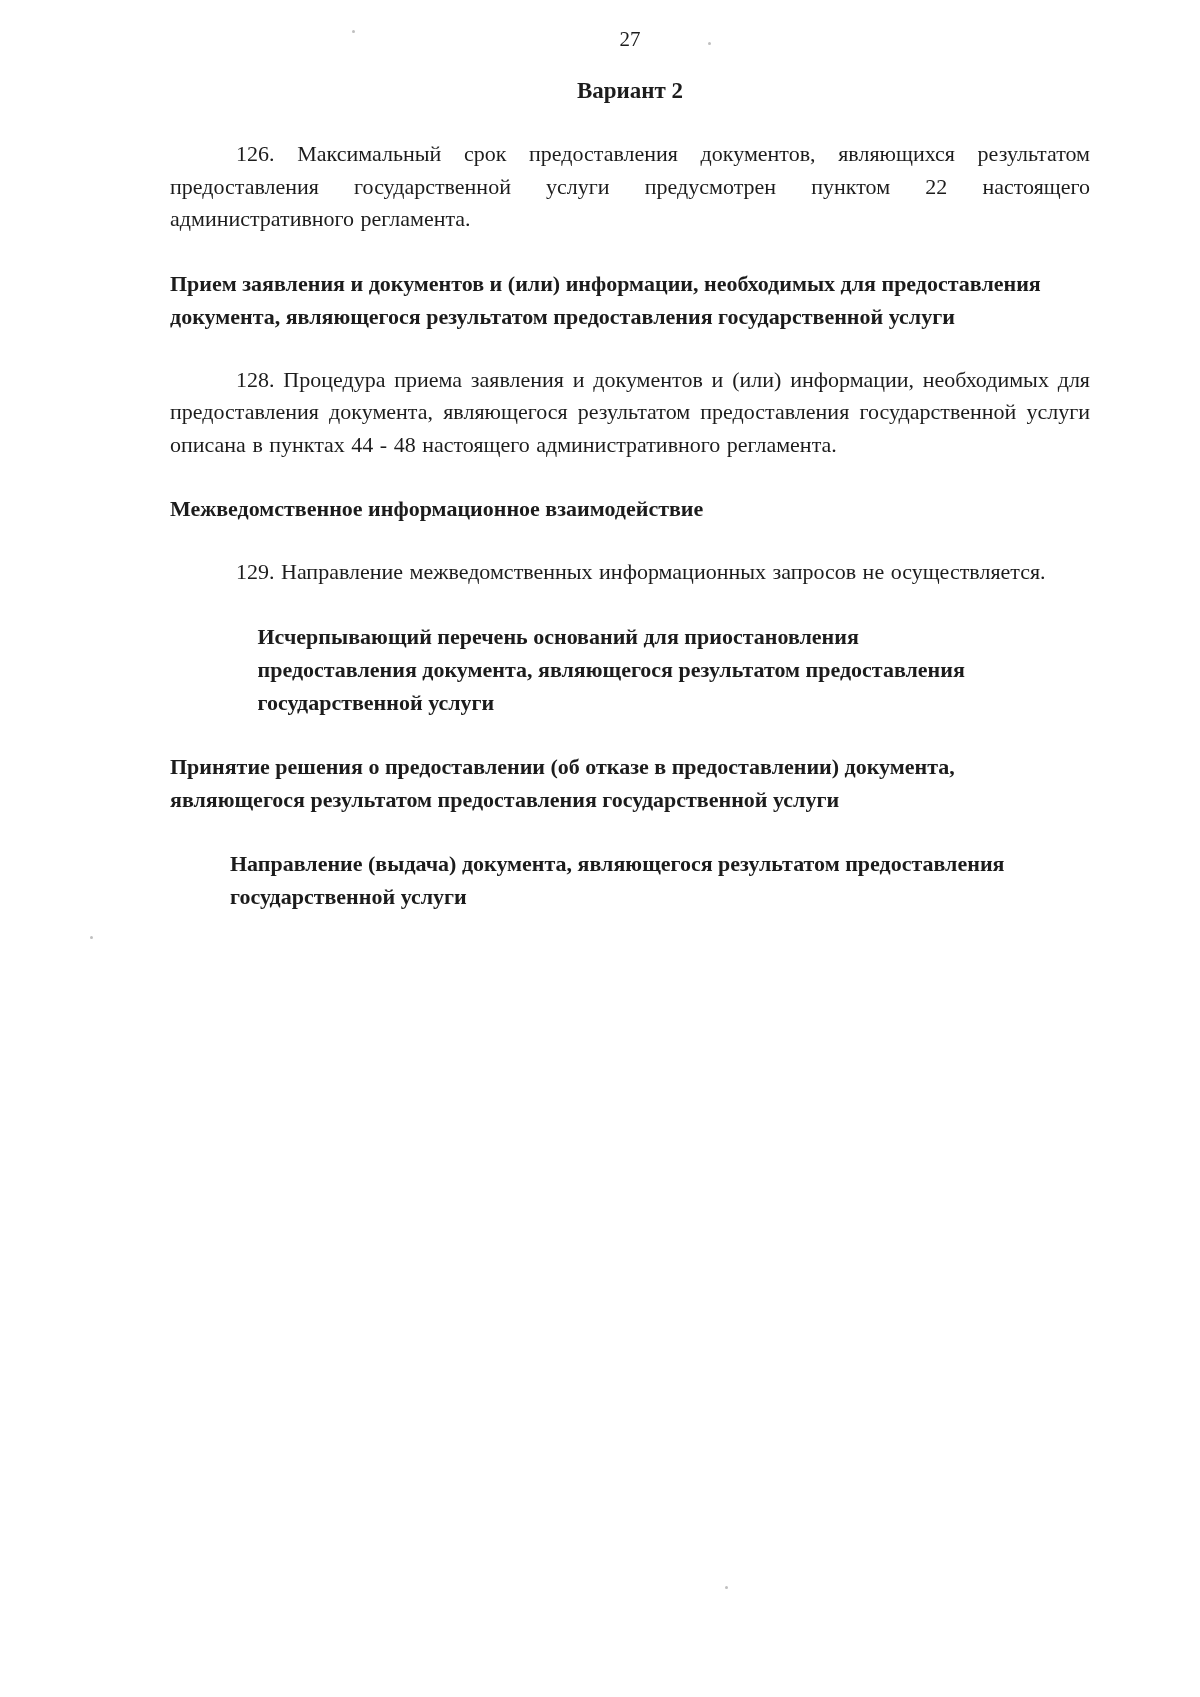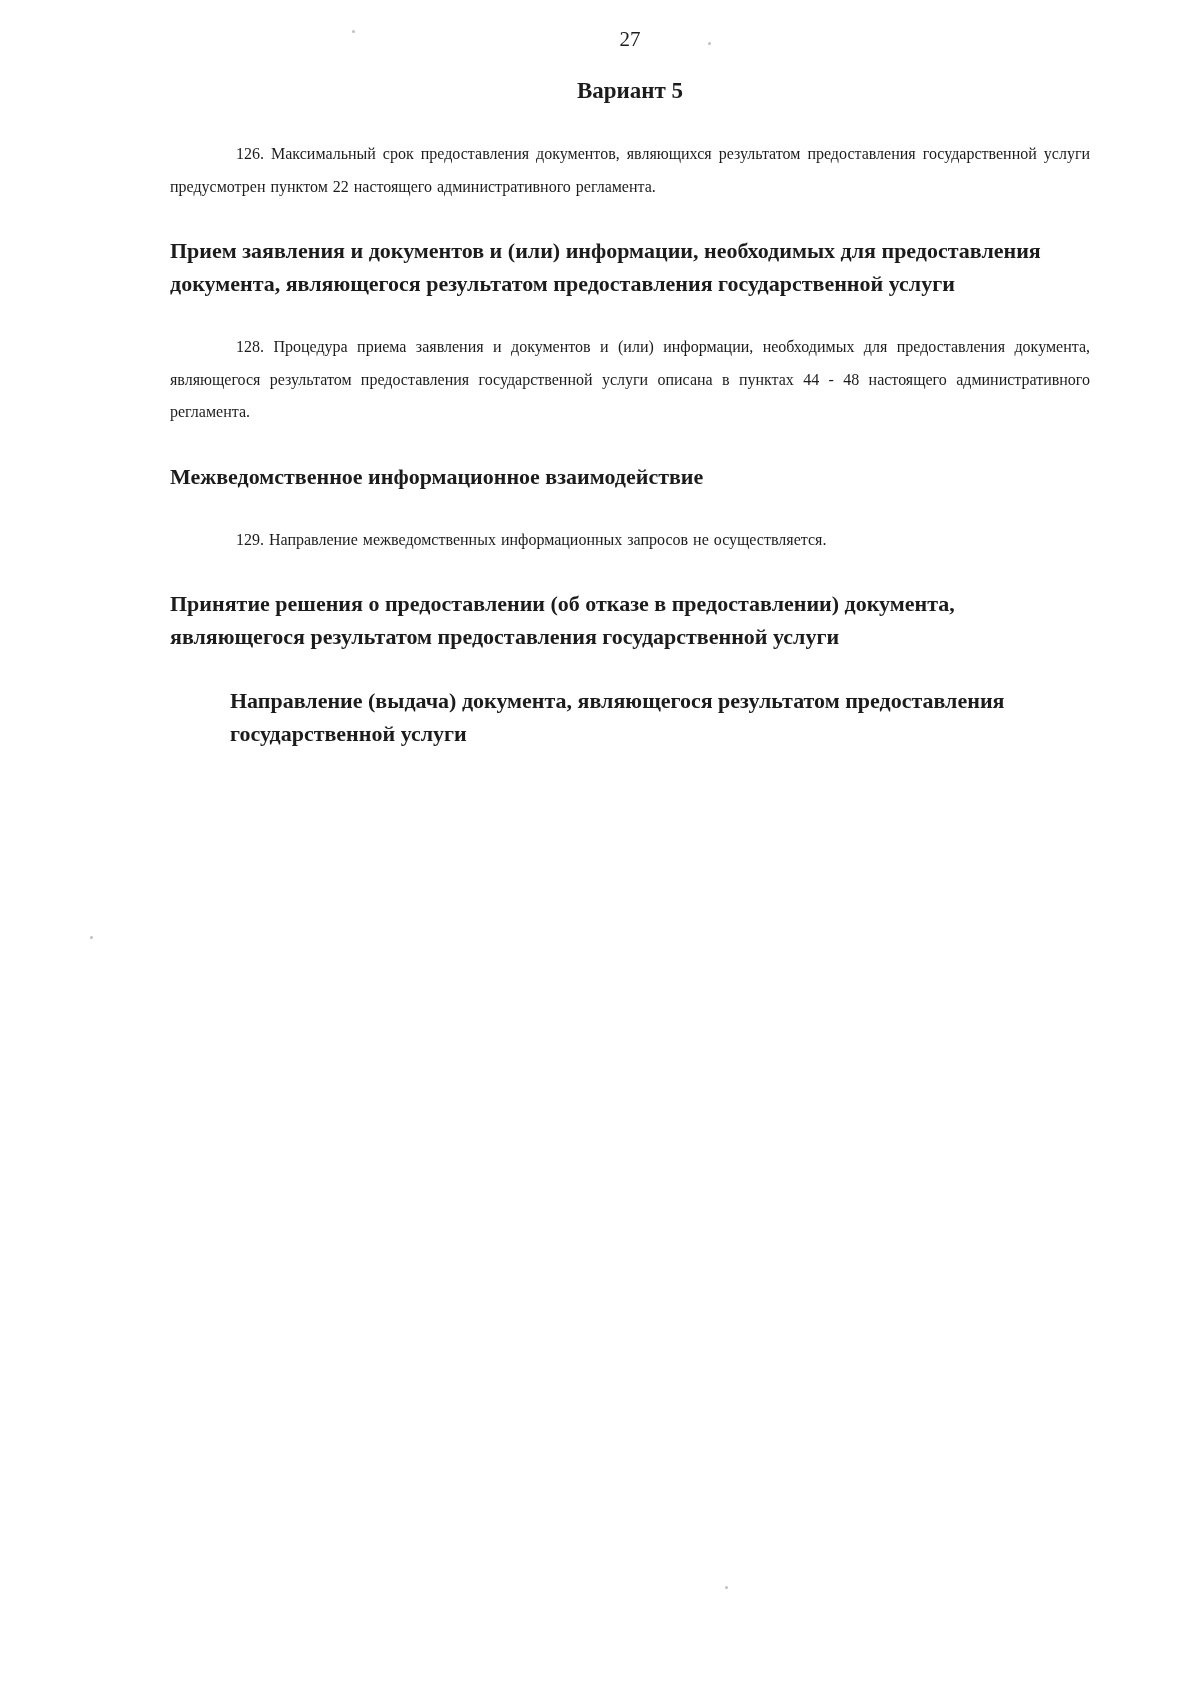--- a/index.html
+++ b/index.html
@@ -21,21 +21,21 @@
     margin-bottom: 24px;
   }
   .doc-title {
     text-align: center;
     font-size: 23px;
     font-weight: bold;
     line-height: 30px;
     margin-bottom: 32px;
   }
   .para {
-    font-size: 16px;
+    font-size: 22px;
     line-height: 32.5px;
     text-align: justify;
     text-indent: 66px;
     word-spacing: 1px;
   }
   .heading {
     font-size: 22px;
     font-weight: bold;
     line-height: 33px;
     text-align: left;
@@ -57,33 +57,34 @@
 
 <span class="scan-artifact" style="left:352px; top:30px;"></span>
 <span class="scan-artifact" style="left:708px; top:42px;"></span>
 <span class="scan-artifact" style="left:90px; top:936px;"></span>
 <span class="scan-artifact" style="left:725px; top:1586px;"></span>
 
 <div class="page">
 
   <div class="page-number">27</div>
 
-  <h1 class="doc-title">Вариант 5</h1>
+  <h1 class="doc-title">Вариант 2</h1>
 
   <p class="para">126. Максимальный срок предоставления документов, являющихся результатом предоставления государственной услуги предусмотрен пунктом 22 настоящего административного регламента.</p>
 
 
   <h2 class="heading">Прием заявления и документов и (или) информации, необходимых для предоставления документа, являющегося результатом предоставления государственной услуги</h2>
 
   <p class="para">128. Процедура приема заявления и документов и (или) информации, необходимых для предоставления документа, являющегося результатом предоставления государственной услуги описана в пунктах 44 - 48 настоящего административного регламента.</p>
 
   <h2 class="heading">Межведомственное информационное взаимодействие</h2>
 
   <p class="para">129. Направление межведомственных информационных запросов не осуществляется.</p>
 
+  <h2 class="heading narrow">Исчерпывающий перечень оснований для приостановления предоставления документа, являющегося результатом предоставления государственной услуги</h2>
 
 
   <h2 class="heading">Принятие решения о предоставлении (об отказе в предоставлении) документа, являющегося результатом предоставления государственной услуги</h2>
 
 
   <h2 class="heading mid">Направление (выдача) документа, являющегося результатом предоставления государственной услуги</h2>
 
 
 </div>
 

